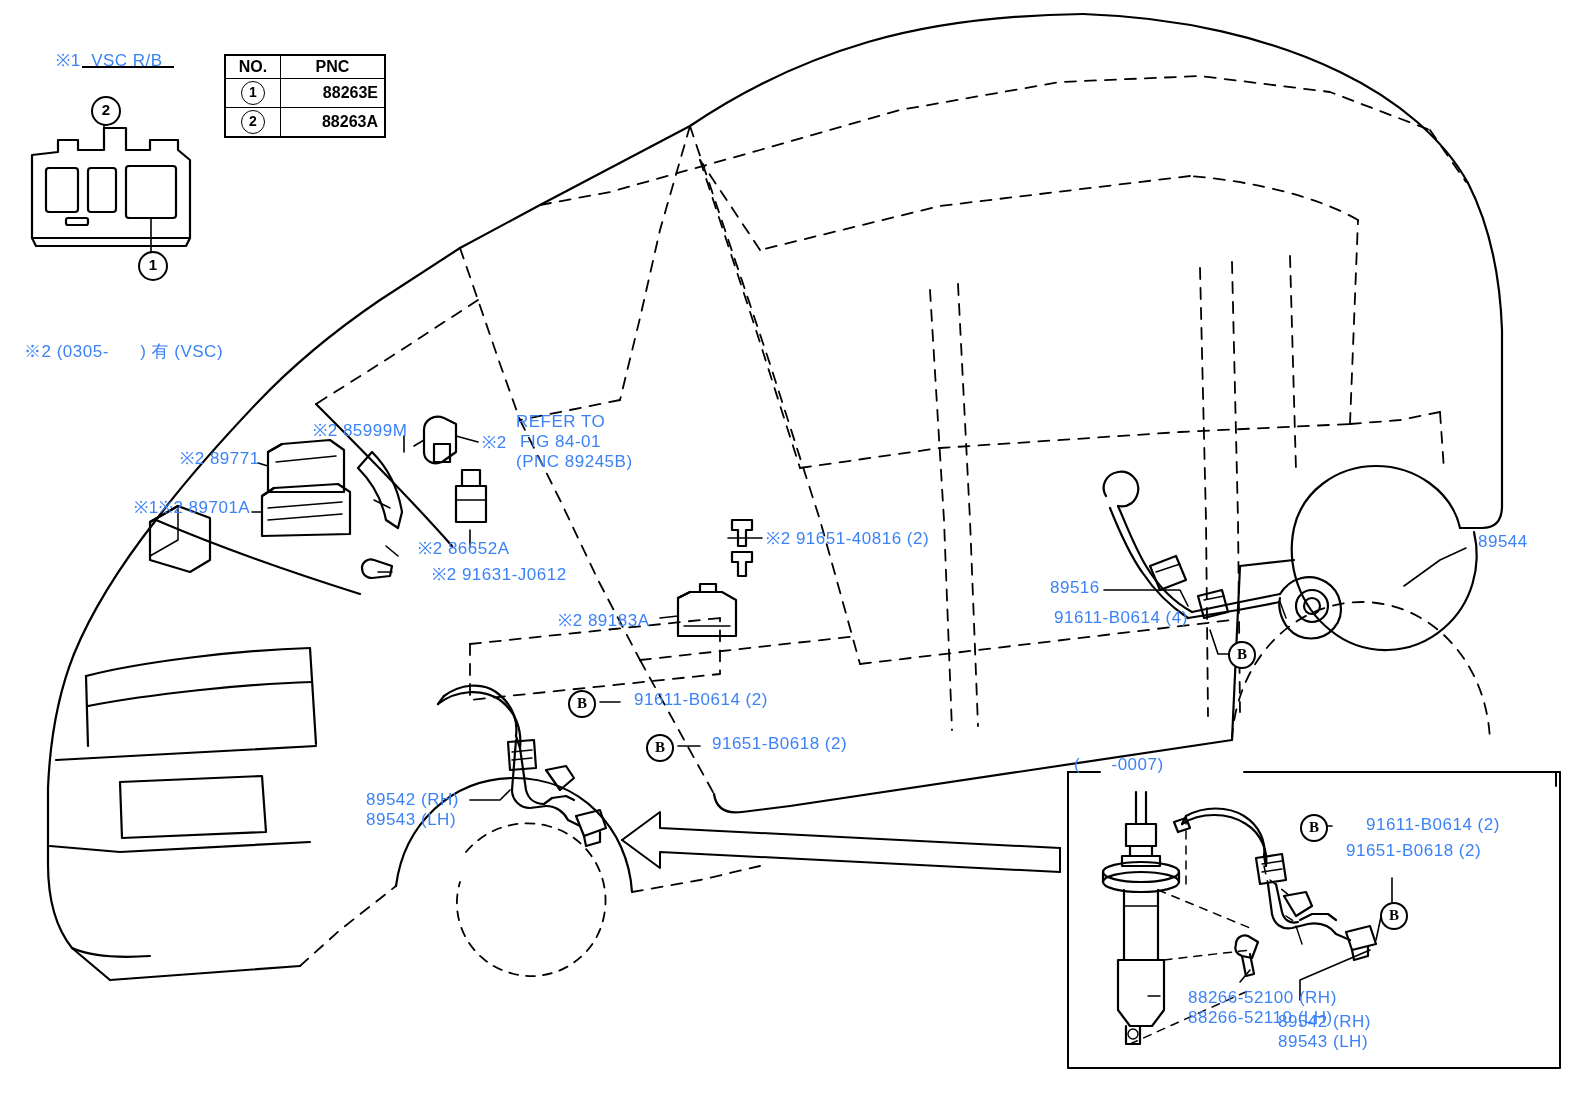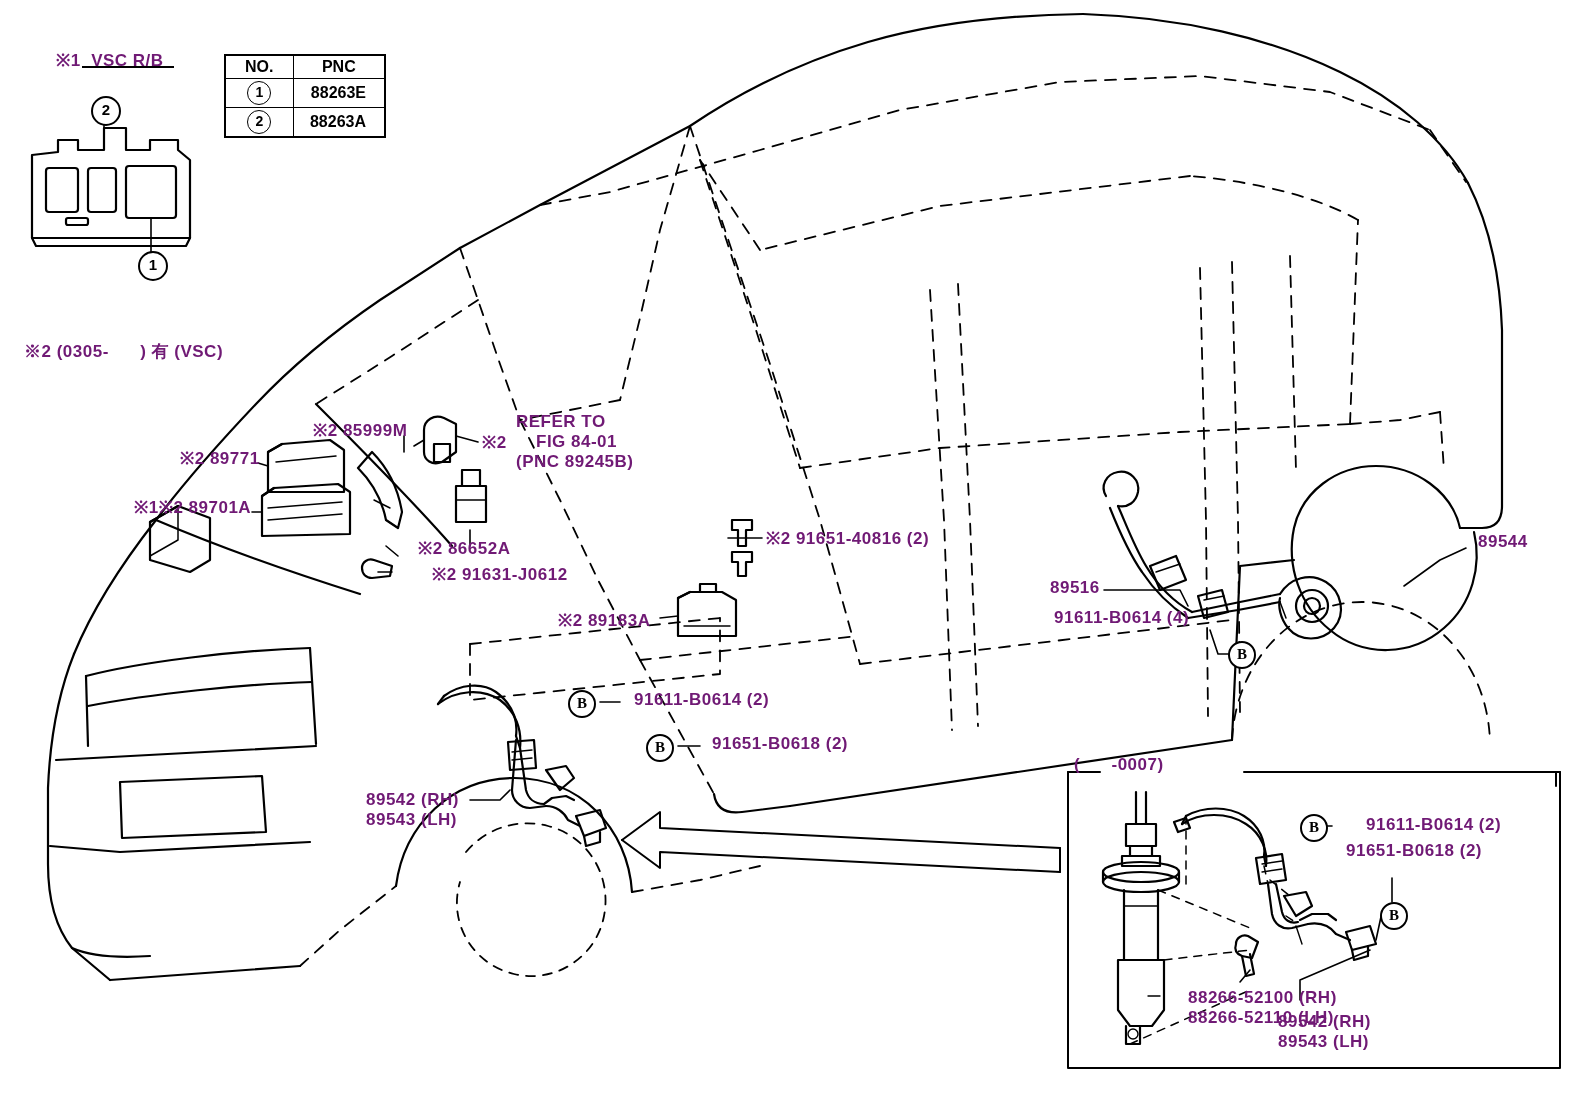--- a/index.html
+++ b/index.html
@@ -20,37 +20,37 @@
     position: absolute;
     left: 0;
     top: 0;
     width: 1592px;
     height: 1099px;
   }
   .lbl {
     position: absolute;
     font-family: "Liberation Sans", sans-serif;
     font-size: 17px;
-    font-weight: bold;
+    font-weight: normal;
     letter-spacing: 0.5px;
     white-space: pre;
-    color: #701a75;
+    color: #3b82f6;
   }
   .tbl {
     position: absolute;
     border: 2px solid #000;
     border-collapse: collapse;
   }
   .tbl td, .tbl th {
     border: 1.5px solid #000;
     font-family: "Liberation Sans", sans-serif;
     font-size: 16px;
     font-weight: bold;
     text-align: center;
-    padding: 2px 18px;
+    padding: 2px 6px;
     white-space: pre;
   }
   .circnum {
     display: inline-block;
     width: 22px;
     height: 22px;
     line-height: 21px;
     border: 1.5px solid #000;
     border-radius: 50%;
     font-size: 14px;
@@ -398,21 +398,21 @@
     </tr>
   </tbody>
     </table>
 
   <div class="lbl" style="left:313px; top:418px;text-align:center;">※2 85999M</div>
   <div class="lbl" style="left:180px; top:446px;">※2 89771</div>
   <div class="lbl" style="left:134px; top:495px;">※1※2 89701A</div>
 
   <div class="lbl" style="left:482px; top:430px;">※2</div>
   <div class="lbl" style="left:516px; top:412px;">REFER TO</div>
-  <div class="lbl" style="left:536px; top:432px;">FIG 84-01</div>
+  <div class="lbl" style="left:520px; top:432px;">FIG 84-01</div>
   <div class="lbl" style="left:516px; top:452px;">(PNC 89245B)</div>
 
   <div class="lbl" style="left:418px; top:536px;">※2 86652A</div>
   <div class="lbl" style="left:404px; top:562px;margin-left:28px;">※2 91631-J0612</div>
   <div class="lbl" style="left:558px; top:608px;">※2 89183A</div>
   <div class="lbl" style="left:766px; top:526px;">※2 91651-40816 (2)</div>
 
   <div class="lbl" style="left:1050px; top:578px;">89516</div>
   <div class="lbl" style="left:1478px; top:532px;">89544</div>
   <div class="lbl" style="left:1054px; top:608px;">91611-B0614 (4)</div>

